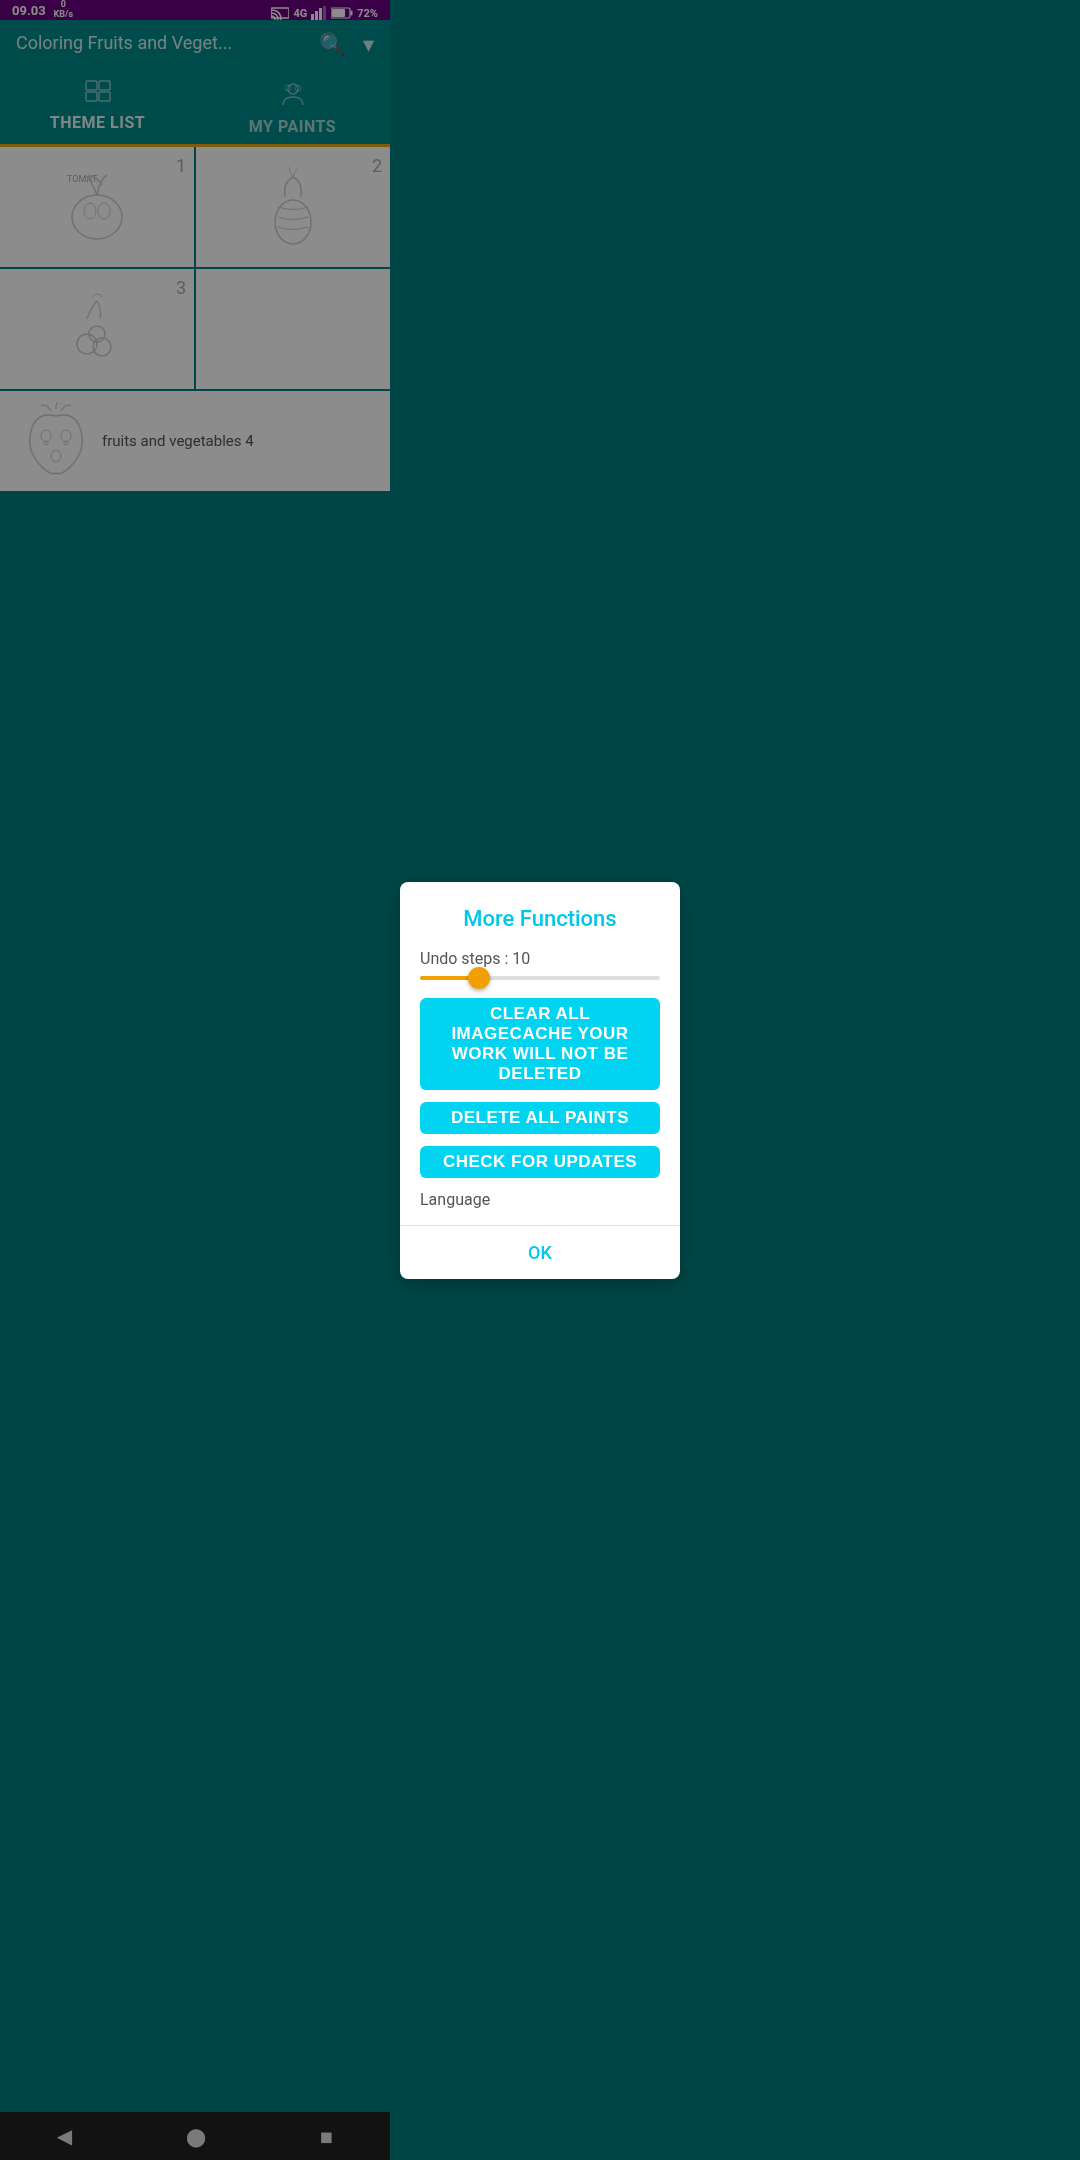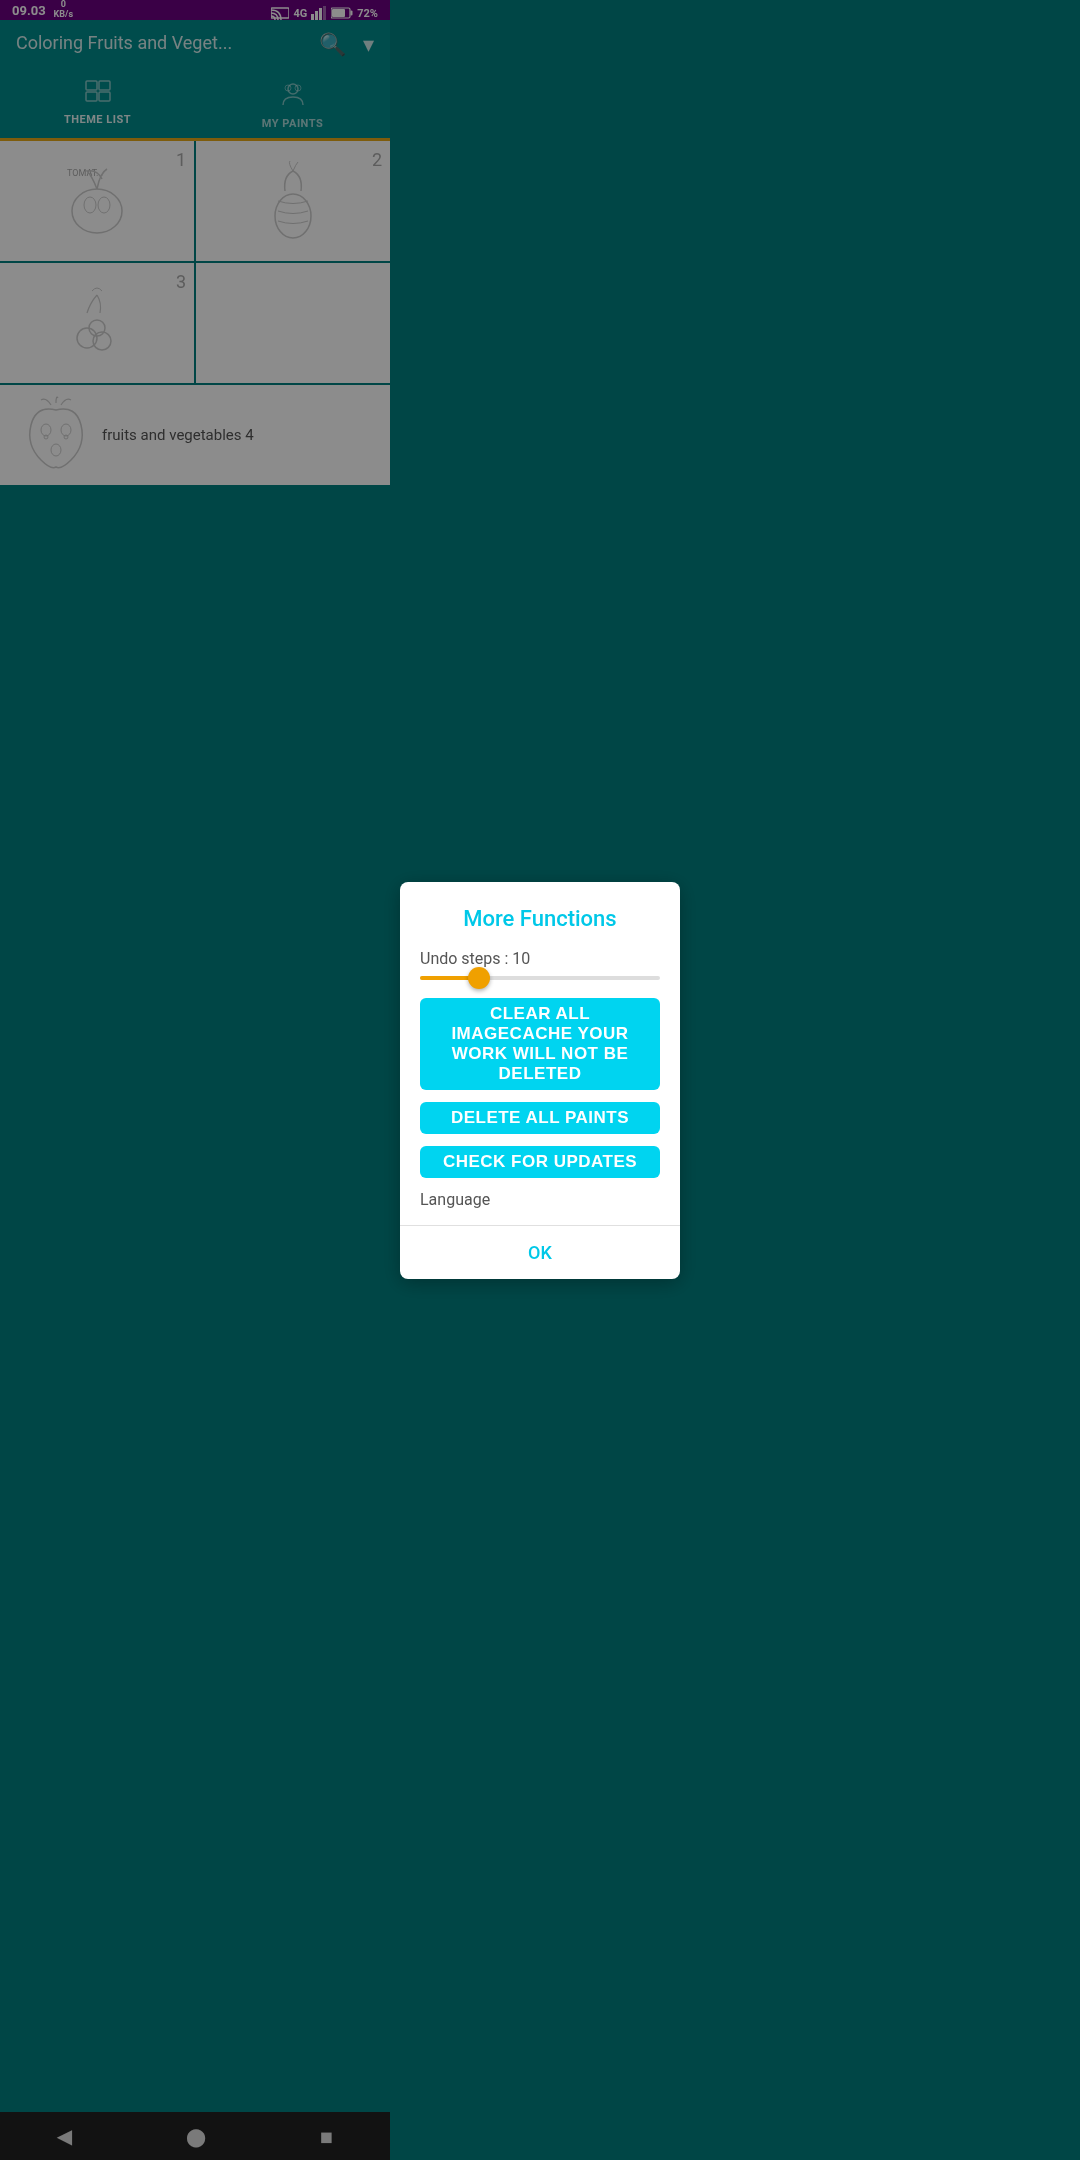--- a/index.html
+++ b/index.html
@@ -75,21 +75,21 @@
       border-bottom: 3px solid #e6a817;
     }
     .tab {
       flex: 1;
       display: flex;
       flex-direction: column;
       align-items: center;
       padding: 10px 0 8px;
       cursor: pointer;
       color: rgba(255,255,255,0.65);
-      font-size: 11px;
+      font-size: 16px;
       font-weight: bold;
       letter-spacing: 0.5px;
     }
     .tab.active {
       color: rgba(255,255,255,0.9);
       border-bottom: 3px solid #e6a817;
       margin-bottom: -3px;
     }
     .tab-icon {
       font-size: 24px;

